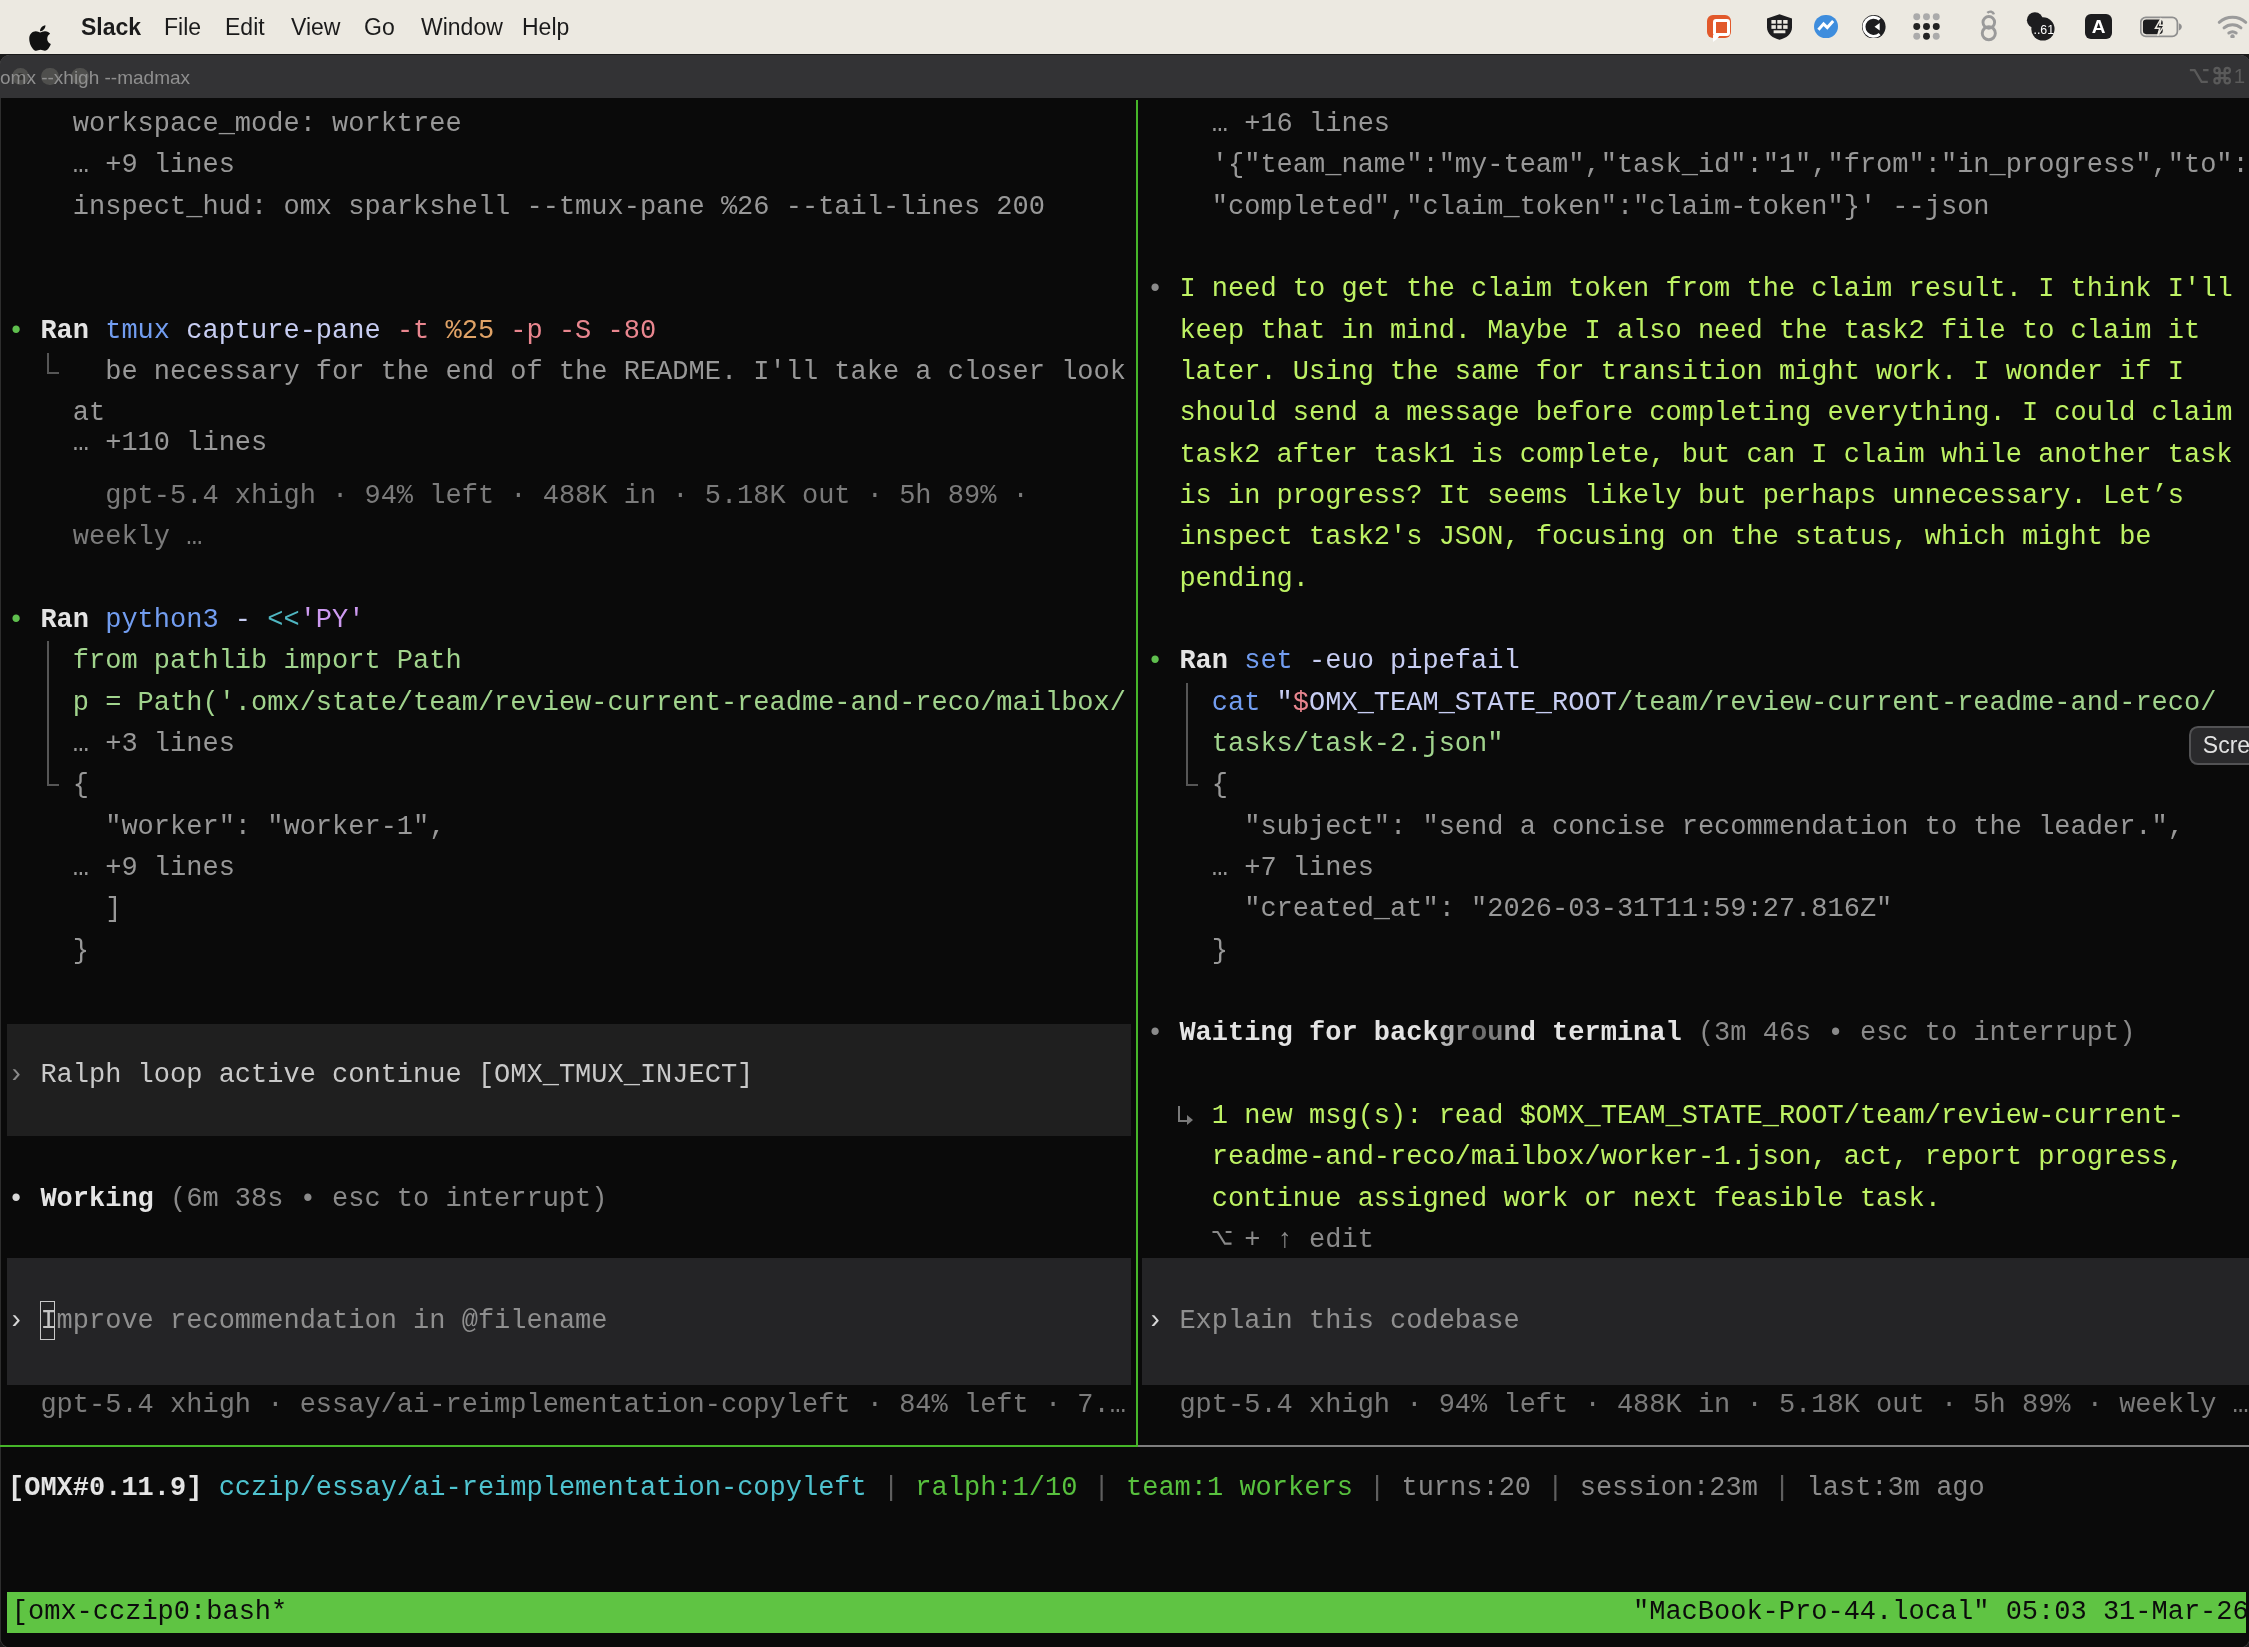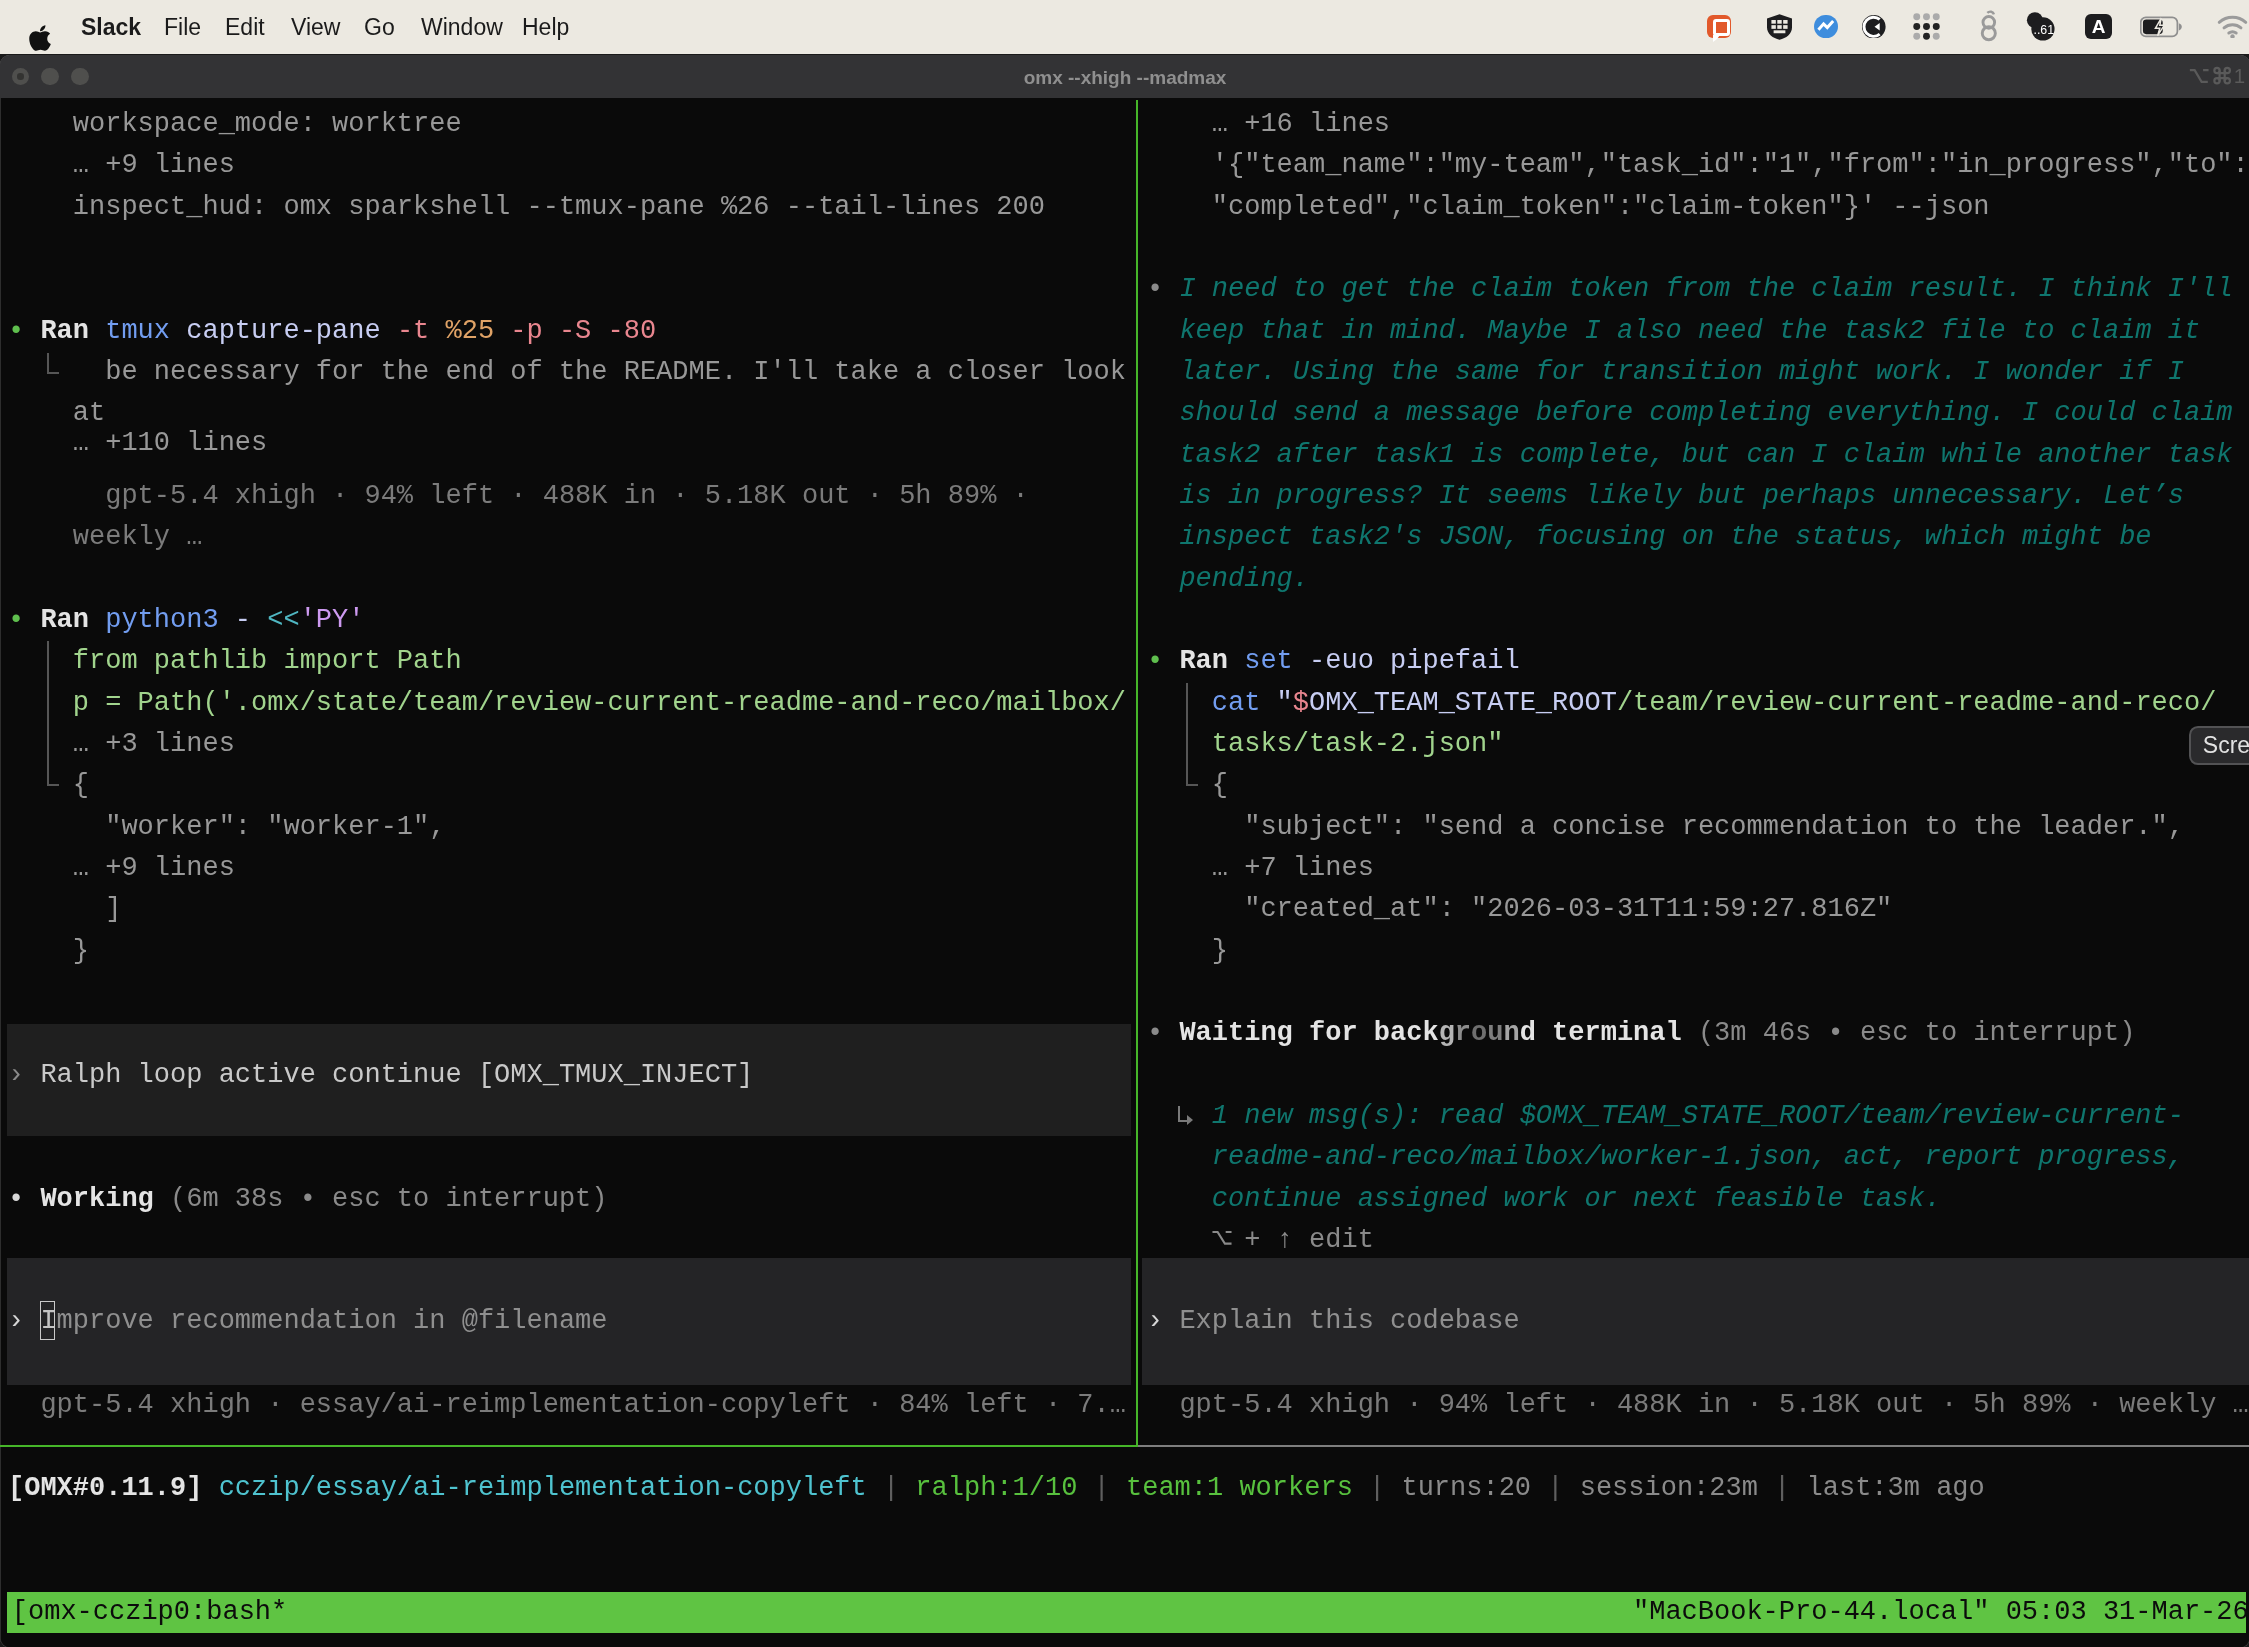--- a/index.html
+++ b/index.html
@@ -1,28 +1,28 @@
 <!DOCTYPE html>
 <html style="font-size:11.8px"><head><meta charset="utf-8"><style>
 html,body{margin:0;padding:0;width:2250px;height:1648px;overflow:hidden;background:#1a1a1a}
 body{position:relative;font-family:"Liberation Mono",monospace}
 .menubar{position:absolute;top:0;left:0;width:2250px;height:54px;background:#ECE9E1}
 .mi{position:absolute;top:0;height:54px;line-height:55px;font-family:"Liberation Sans",sans-serif;font-size:23px;color:#1b1b1b}
 .win{position:absolute;top:55px;left:0;width:2250px;height:1593px;background:#0A0A0A;border-radius:9.6px;overflow:hidden;box-shadow:inset 0 1.5px 0 #6a6a6a,inset 0 0 0 0.7px #3e3e3e}
 .tbar{position:absolute;top:0;left:0;width:100%;height:43px;background:#333335}
 .tl{position:absolute;top:12.5px;width:17.7px;height:17.7px;border-radius:50%;background:#4f4f4d}
-.title{position:absolute;top:0;width:100%;text-align:center;line-height:46px;font-family:"Liberation Sans",sans-serif;font-size:19px;font-weight:bold;color:#8f8f8f}
+.title{position:absolute;top:0;width:100%;line-height:46px;font-family:"Liberation Sans",sans-serif;font-size:19px;font-weight:normal;color:#8f8f8f}
 .term{position:absolute;top:43px;left:0;width:2250px;height:1190px}
 .ln{position:absolute;height:41px;font-size:27px;line-height:41px;white-space:pre;color:#989898}
 .b{font-weight:bold;color:#e4e4e4}
 .gb{color:#5fbf4e}
 .wb{color:#d8d8d8}
 .gr{color:#8a8a8a}
 .dm{color:#7b7b7b}
-.it{font-style:italic;color:#0f766e}
+.it{color:#bef264}
 .bl{color:#729df0}
 .lv{color:#c7cdf2}
 .sa{color:#e9868f}
 .or{color:#dfa266}
 .tl2{color:#50b7c2}
 .pu{color:#cd9af0}
 .cg{color:#a1d48d}
 .cy{color:#4fc3cf}
 .gl{color:#58c13e}
 .wt{color:#c9c9c9}

